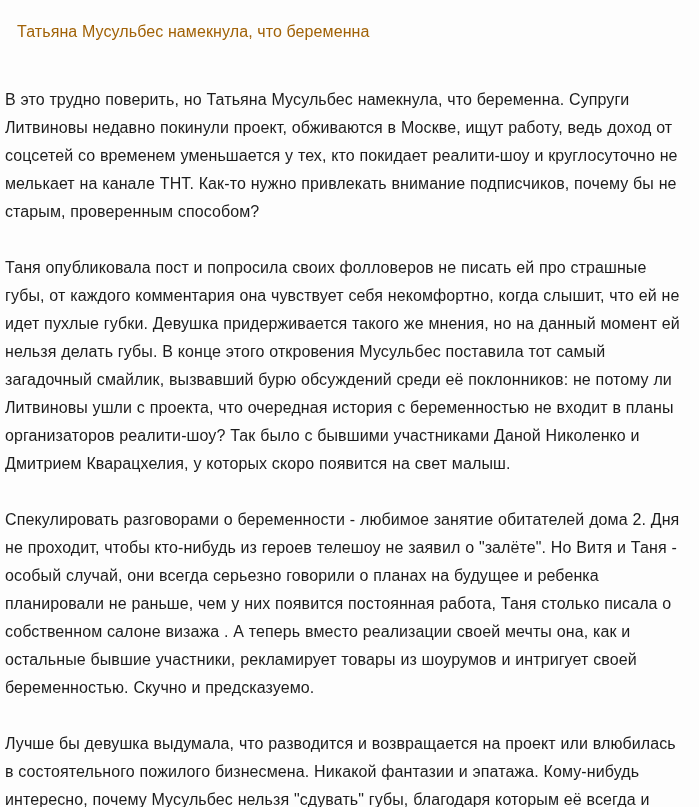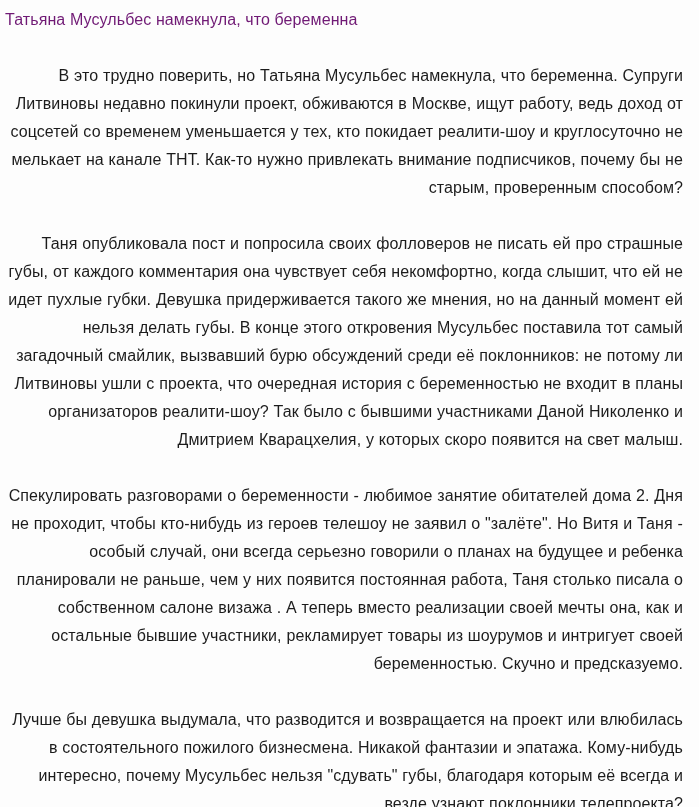--- a/index.html
+++ b/index.html
@@ -20,33 +20,33 @@
   }
   .article {
     box-sizing: border-box;
     width: 699px;
     padding: 6px 14px 0 5px;
   }
   .article-title {
     font-size: 16px;
     font-weight: 400;
     line-height: 28px;
-    margin: 0;
-    color: #701a75;
+    margin: 12px;
+    color: #a16207;
     letter-spacing: 0.1px;
   }
   .spacer {
     height: 28px;
   }
   .para {
     margin: 0 0 28px 0;
     font-size: 16px;
     line-height: 28px;
     color: #1c1c1c;
-    text-align: right;
+    text-align: left;
     letter-spacing: 0.1px;
     word-spacing: 0.2px;
     max-width: 678px;
   }
   .para:last-of-type {
     margin-bottom: 0;
   }
 </style>
 </head>
 <body>

